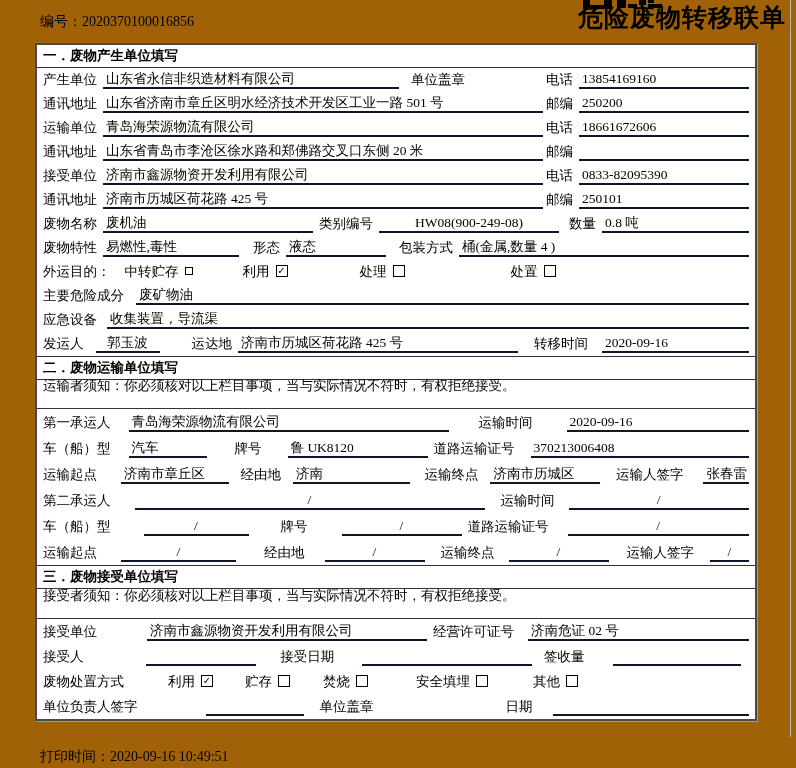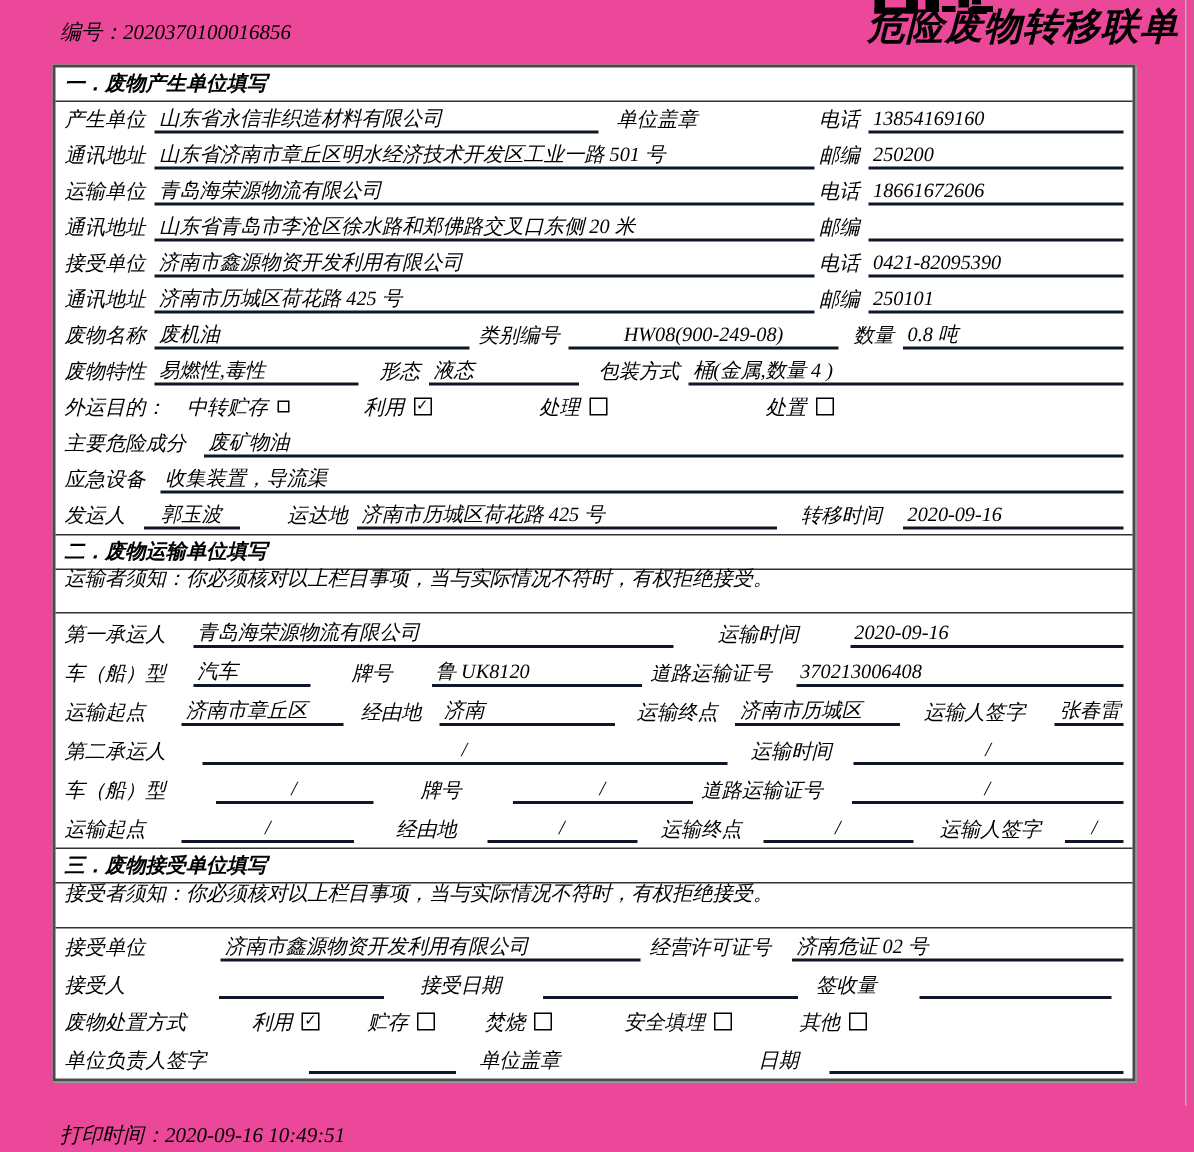--- a/index.html
+++ b/index.html
@@ -1,20 +1,19 @@
 <!DOCTYPE html>
 <html><head>
 <meta charset="utf-8">
 <style>
   html,body { margin:0; padding:0; background:#fff; }
   .page {
-    position:relative; width:796px; height:768px; background:#ec4899;
+    position:relative; width:796px; height:768px; background:#a16207;
     font-family:"Liberation Serif","DejaVu Serif",serif; color:#000;
     overflow:hidden;
-    font-style:italic;
   }
   .doc-number { position:absolute; left:40px; top:13px; font-size:14px; white-space:nowrap; }
   .doc-title {
     position:absolute; left:72px; right:10px; top:1px; margin:0;
     text-align:right; font-size:25px; font-weight:bold; letter-spacing:1px;
     font-family:"Liberation Sans","DejaVu Sans",sans-serif;
   }
   .qr { position:absolute; left:583px; top:0; width:82px; height:10px; }
   .qr div { position:absolute; background:#000; }
   .qr .q1 { left:0; top:0; width:29px; height:9px; background:transparent;
@@ -111,21 +110,21 @@
         <div class="row">
           <span class="lab">通讯地址</span>
           <span class="val" style="width: 440px;">山东省青岛市李沧区徐水路和郑佛路交叉口东侧 20 米</span>
           <span class="lab" style="margin-left: auto;">邮编</span>
           <span class="val" style="width: 170px;"></span>
         </div>
         <div class="row">
           <span class="lab">接受单位</span>
           <span class="val" style="width: 440px;">济南市鑫源物资开发利用有限公司</span>
           <span class="lab" style="margin-left: auto;">电话</span>
-          <span class="val" style="width: 170px;">0421-82095390</span>
+          <span class="val" style="width: 170px;">0833-82095390</span>
         </div>
         <div class="row">
           <span class="lab">通讯地址</span>
           <span class="val" style="width: 440px;">济南市历城区荷花路 425 号</span>
           <span class="lab" style="margin-left: auto;">邮编</span>
           <span class="val" style="width: 170px;">250101</span>
         </div>
         <div class="row">
           <span class="lab">废物名称</span>
           <span class="val" style="width: 210px;">废机油</span>

